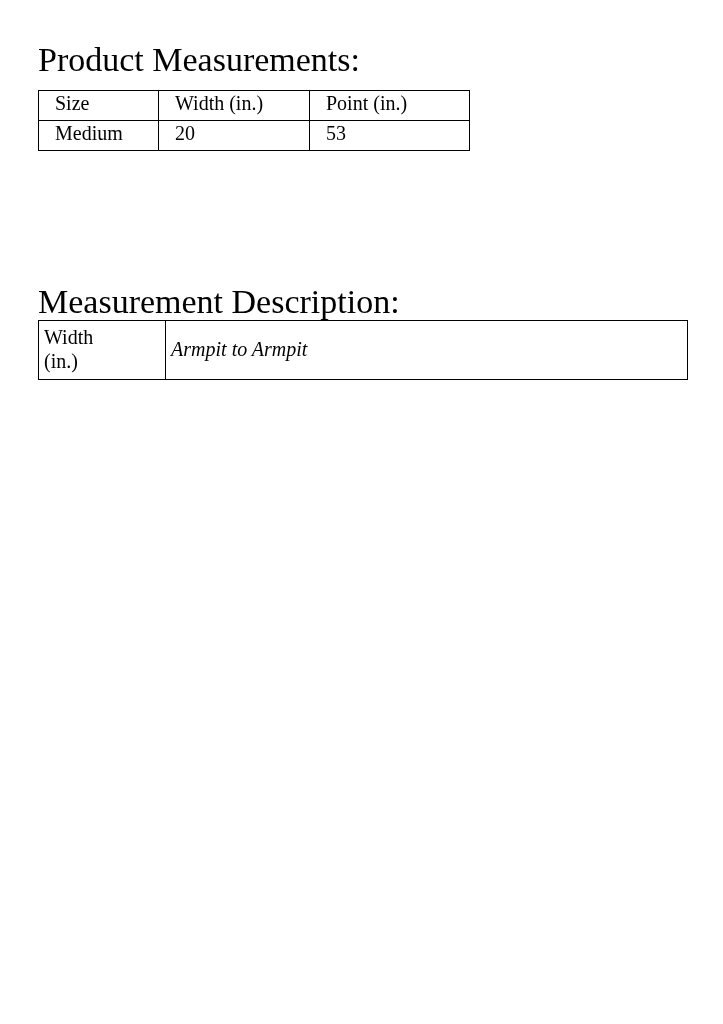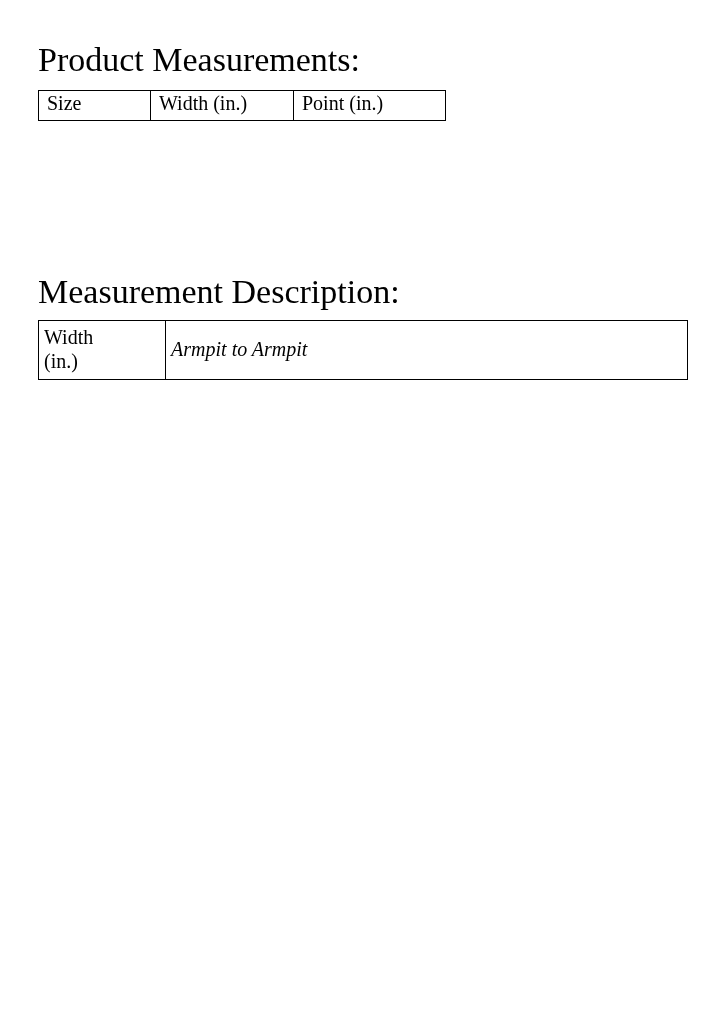--- a/index.html
+++ b/index.html
@@ -34,34 +34,34 @@
     white-space: nowrap;
   }
 
   #heading-product {
     left: 38px;
     top: 42px;
   }
 
   #heading-description {
     left: 38px;
-    top: 274px;
+    top: 284px;
   }
 
   table {
     position: absolute;
     border-collapse: collapse;
     font-size: 20px;
     line-height: 1.15;
     color: #000000;
   }
 
   table td, table th {
     border: 1px solid #000000;
-    padding: 1px 3px 2px 8px;
+    padding: 1px 3px 2px 16px;
     font-weight: normal;
     text-align: left;
     vertical-align: top;
   }
 
   
   #product-table {
     left: 38px;
     top: 90px;
   }
@@ -100,20 +100,25 @@
 
   <div class="section-heading" id="heading-product">Product Measurements:</div>
 
   <table id="product-table">
     <tbody>
       <tr>
         <td class="col-size">Size</td>
         <td class="col-width">Width (in.)</td>
         <td class="col-length">Point (in.)</td>
       </tr>
+      <tr>
+        <td class="col-size">Medium</td>
+        <td class="col-width">20</td>
+        <td class="col-length">53</td>
+      </tr>
     </tbody>
   </table>
 
   <div class="section-heading" id="heading-description">Measurement Description:</div>
 
   <table id="description-table">
     <tbody>
       <tr>
         <td class="col-label label-cell">
           <span>Width</span><br>

